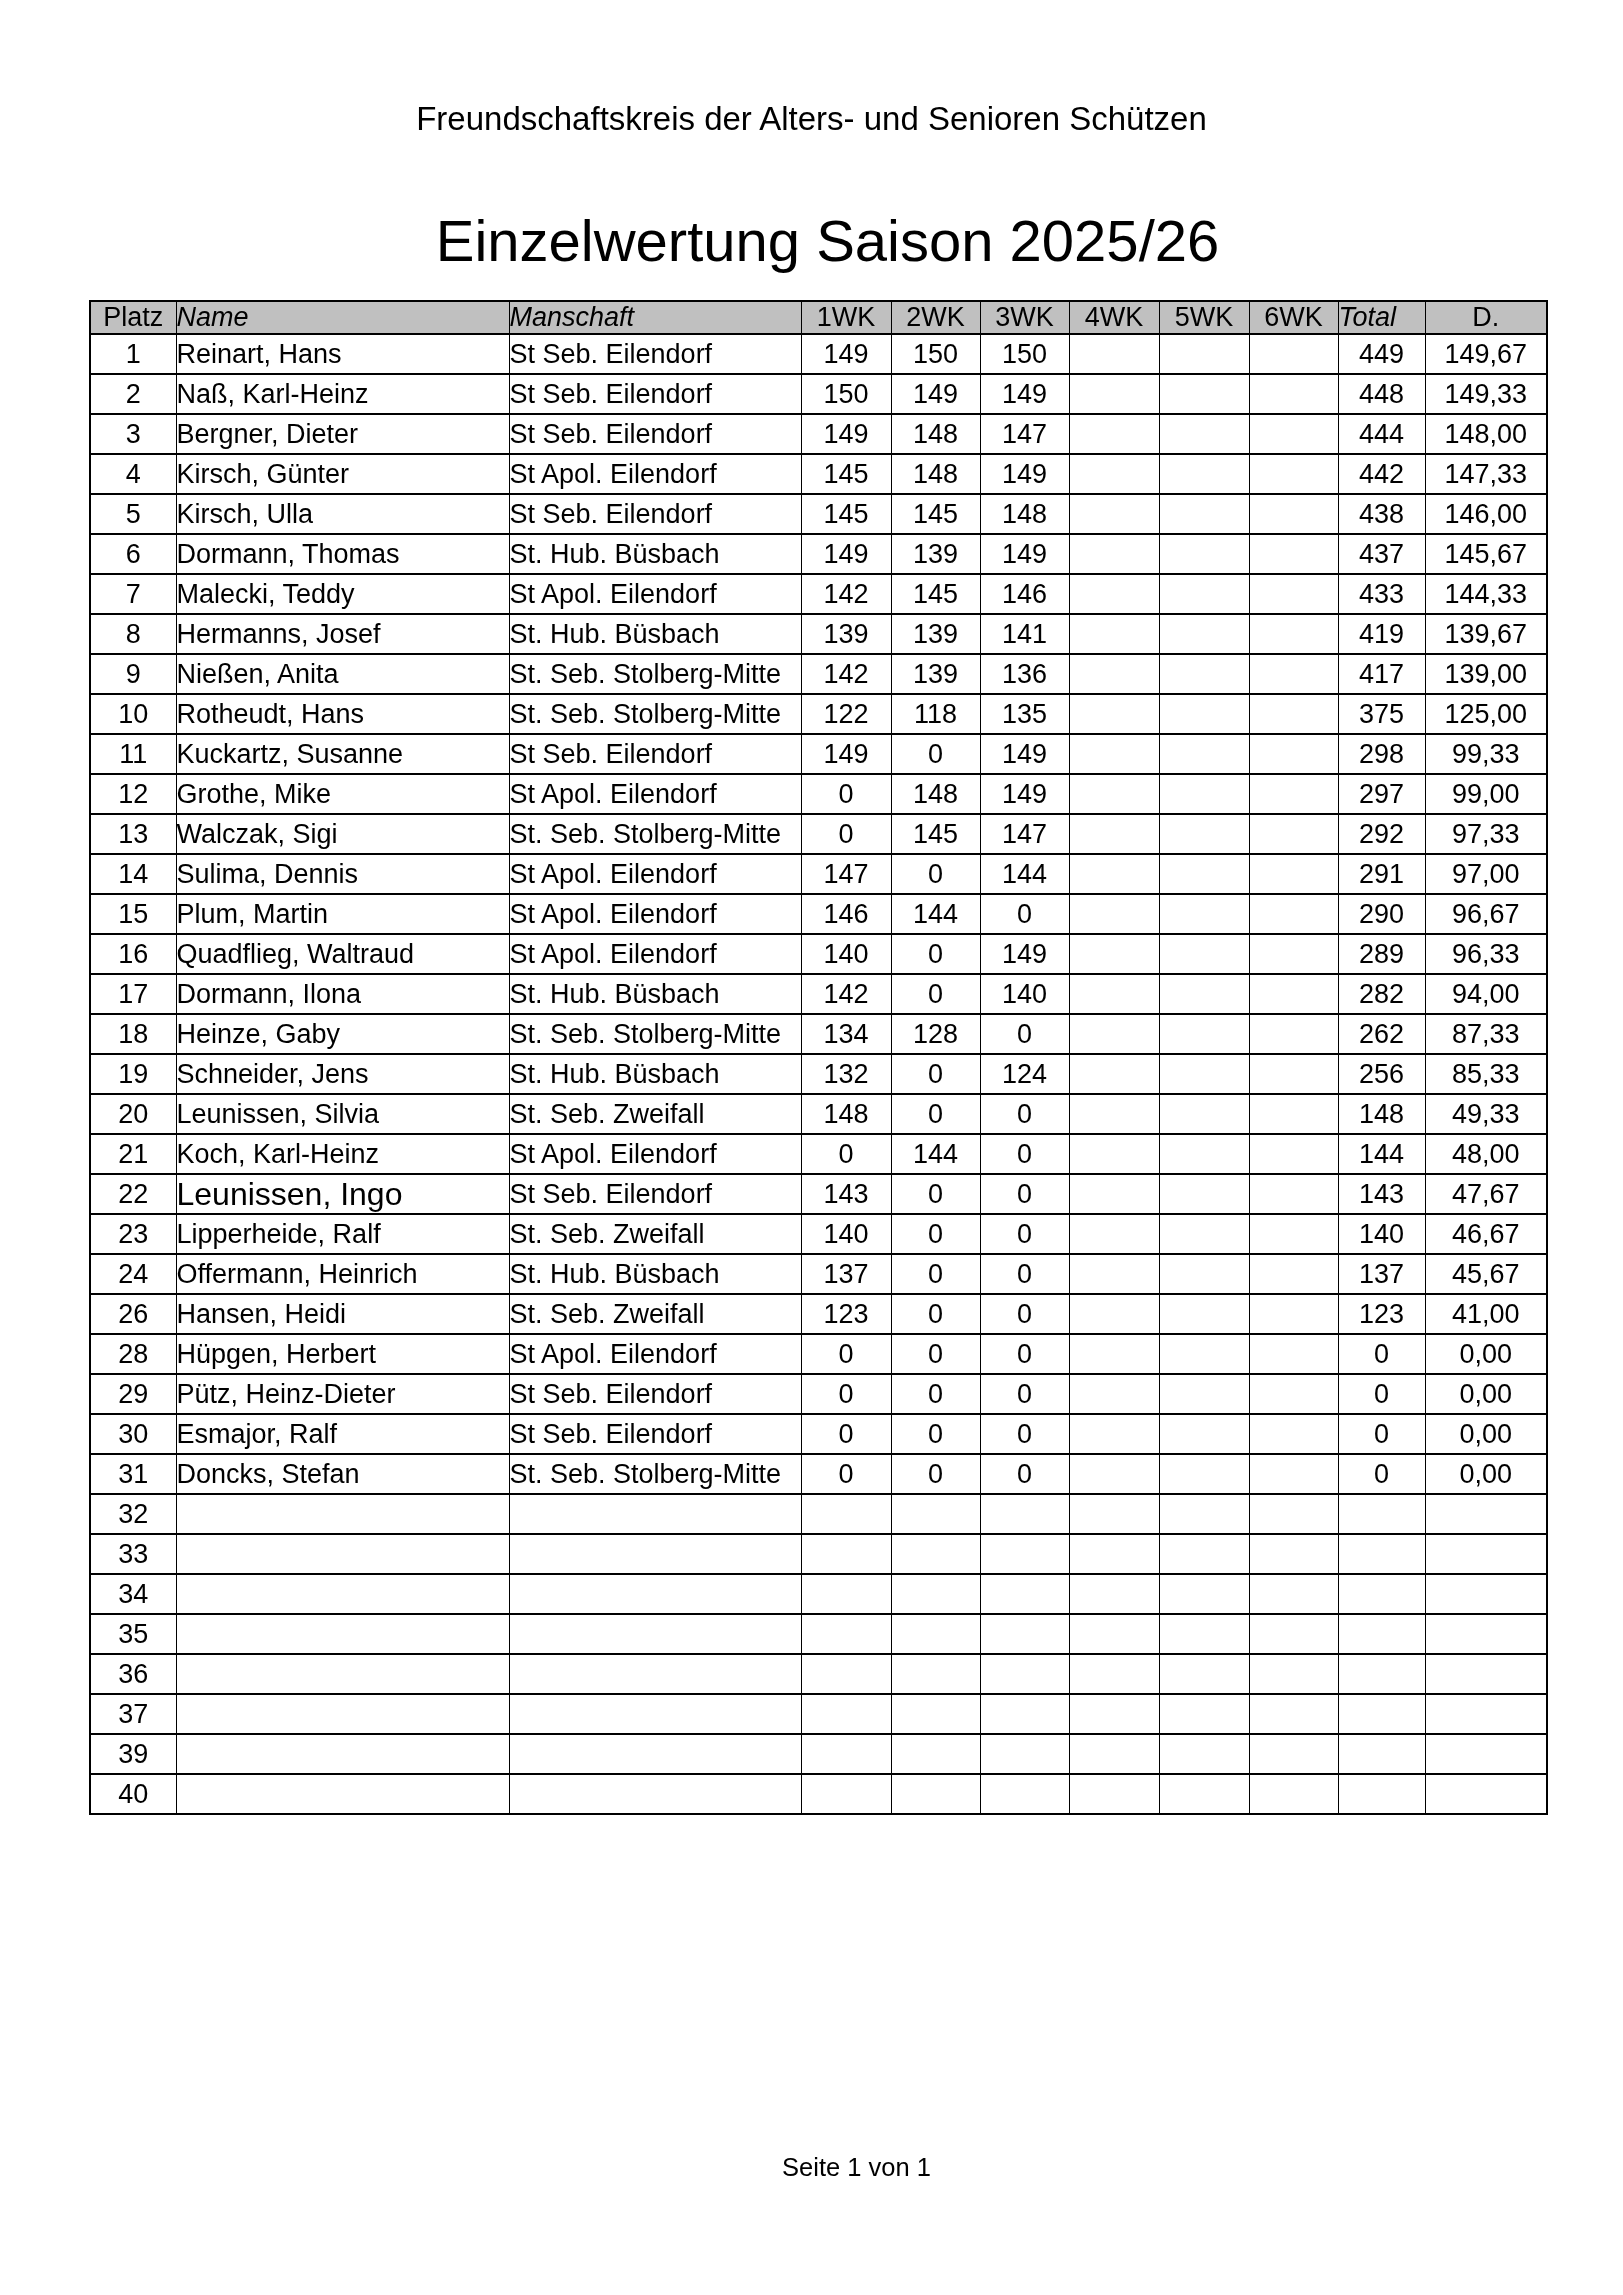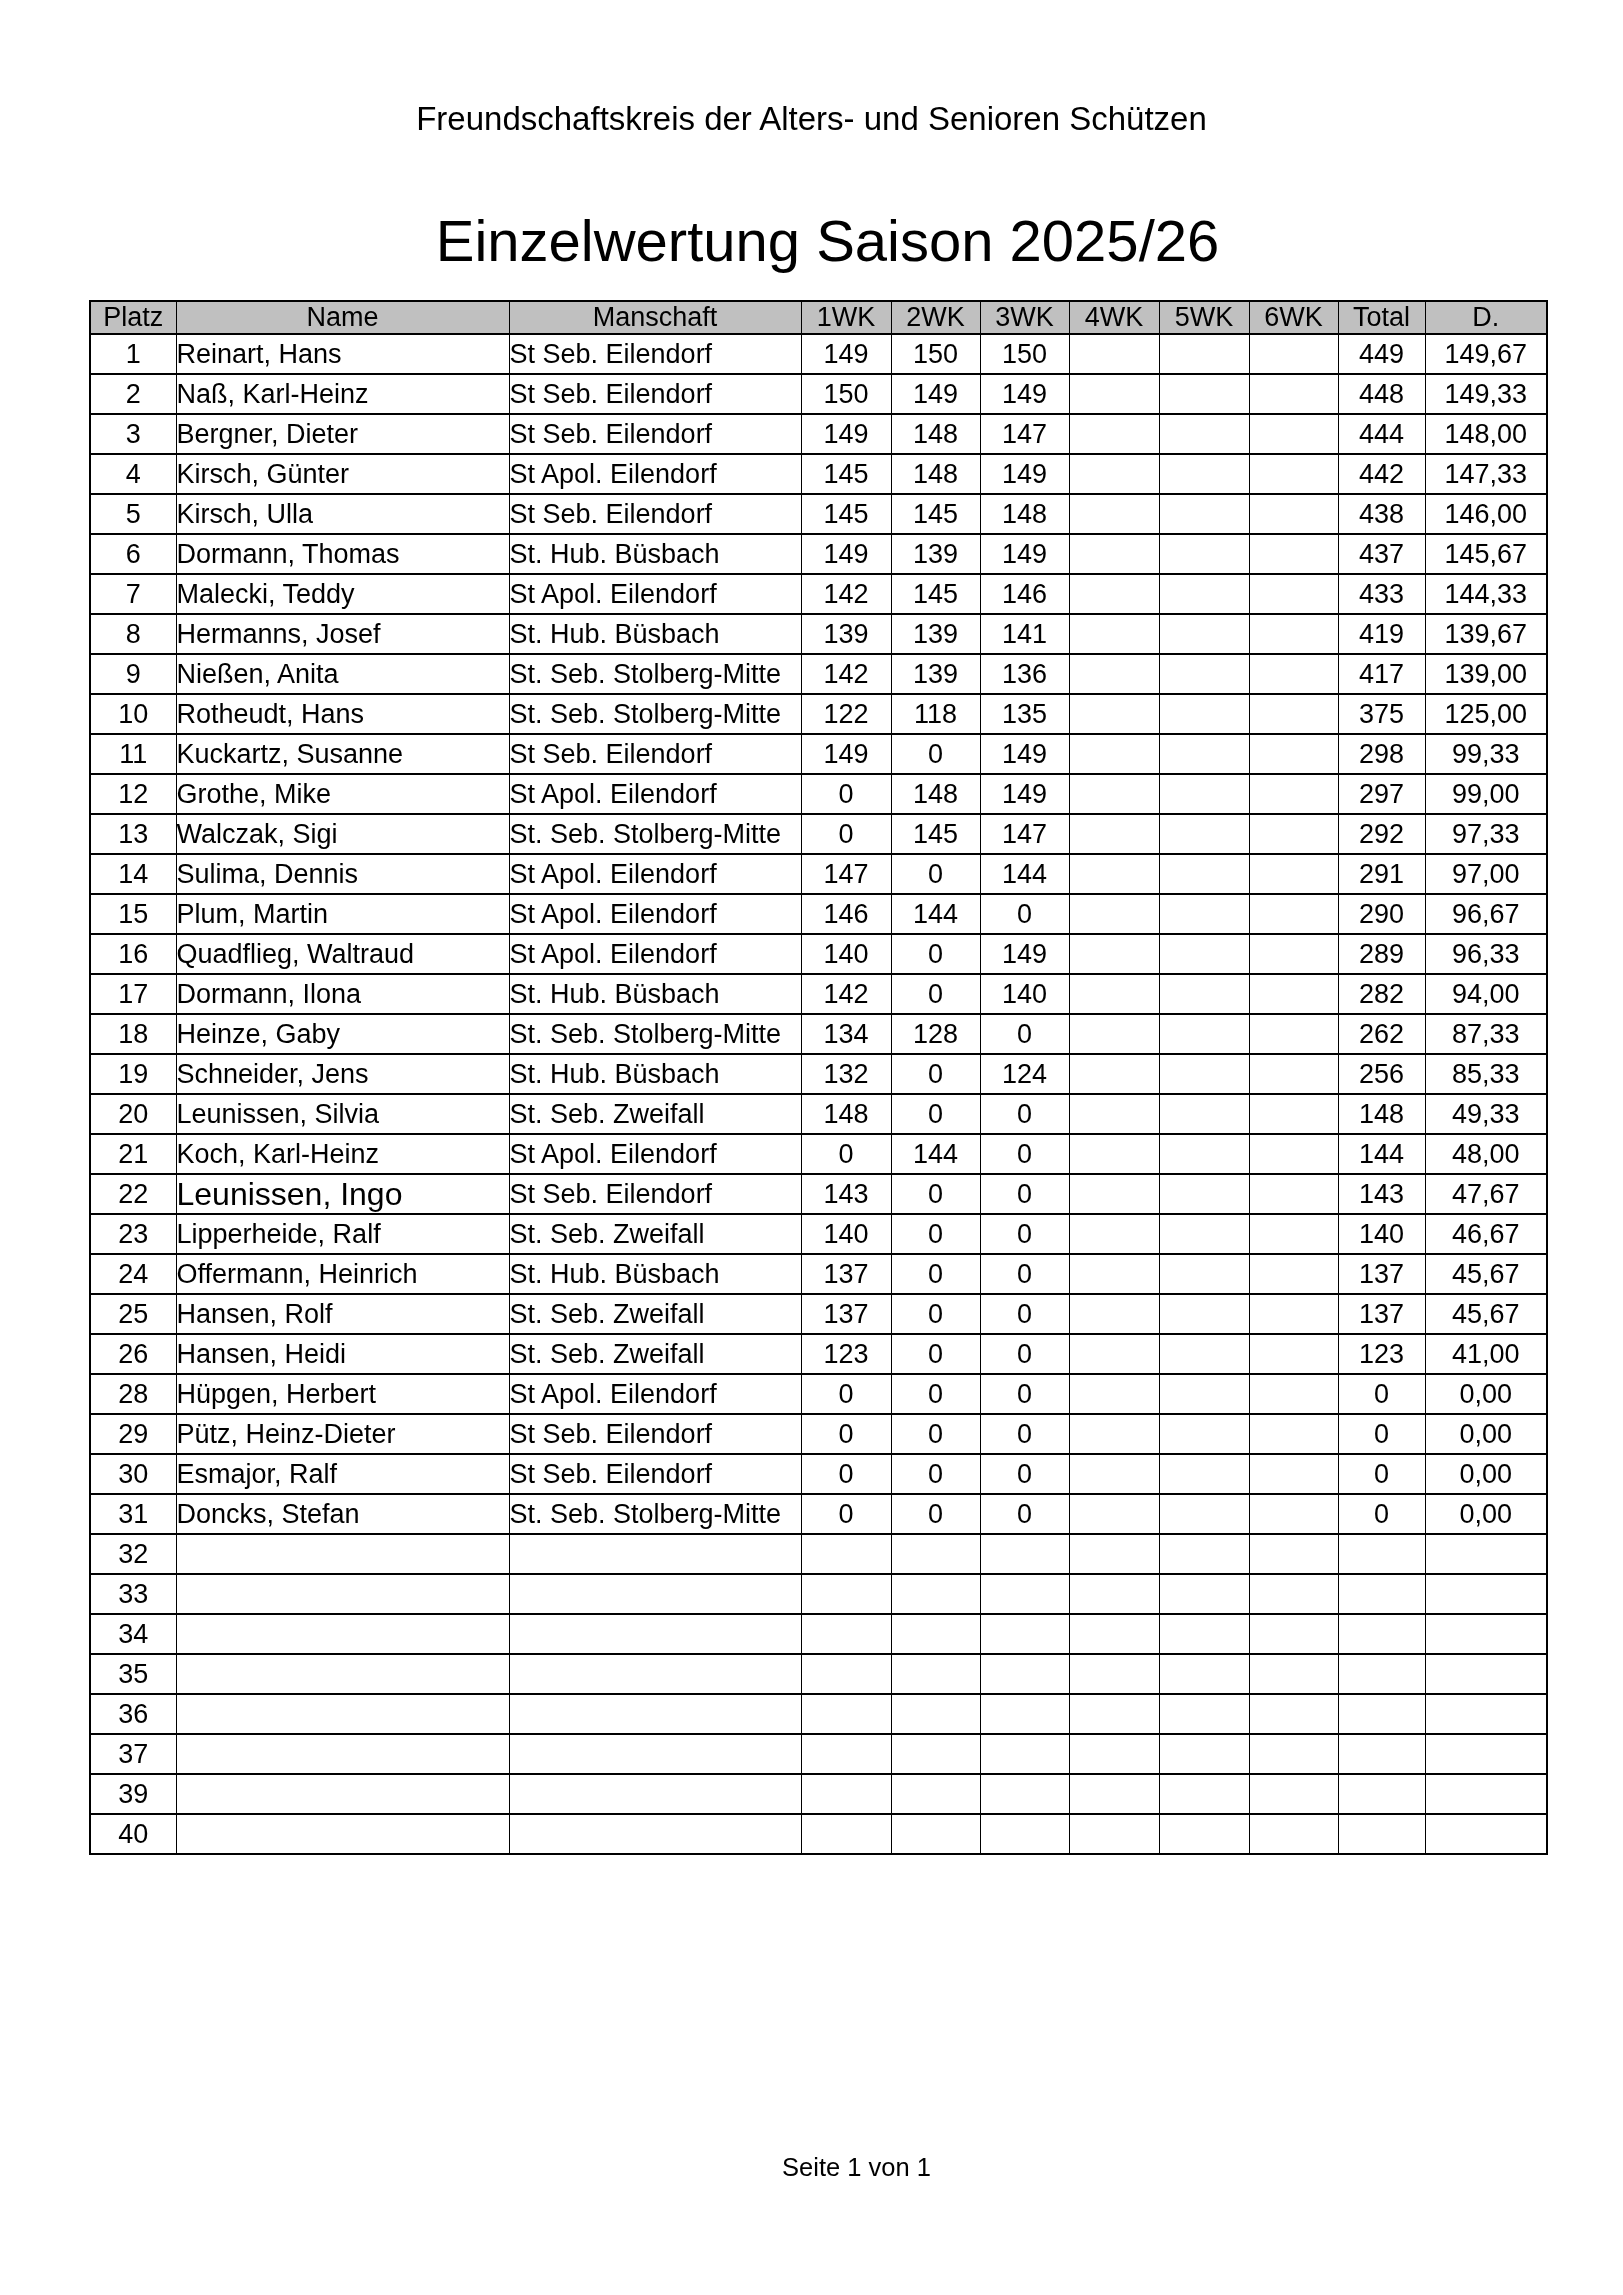--- a/index.html
+++ b/index.html
@@ -33,21 +33,21 @@
   }
   thead tr { height:28px;margin-top:48px; }
   tbody tr { height:40px; }
   thead th {
     background:#c0c0c0;
     font-weight:normal;
     border-bottom-width:3px;
   }
   
   th.h-platz { text-align:center; }
-  th.h-name, th.h-manschaft, th.h-total { text-align:center; padding-left:6px; }
+  th.h-name, th.h-manschaft, th.h-total { text-align:left; padding-left:6px;font-style:italic; }
   th.h-wk, th.h-d { text-align:center; }
   
   td.c-platz { text-align:center; }
   td.c-name, td.c-manschaft { text-align:left; padding-left:6.8px; }
   td.c-wk1, td.c-wk2, td.c-wk3, td.c-wk4, td.c-wk5, td.c-wk6,
   td.c-total, td.c-d { text-align:center; }
   td.name-large { font-size:32px; }
   .footer {
     position:absolute; top:2153px; left:0; width:100%;
     text-align:center; font-size:25.5px;padding-left:45px;
@@ -398,33 +398,20 @@
     <td class="c-wk1">137</td>
     <td class="c-wk2">0</td>
     <td class="c-wk3">0</td>
     <td class="c-wk4"></td>
     <td class="c-wk5"></td>
     <td class="c-wk6"></td>
     <td class="c-total">137</td>
     <td class="c-d">45,67</td>
   </tr>
         <tr>
-    <td class="c-platz">25</td>
-    <td class="c-name">Hansen, Rolf</td>
-    <td class="c-manschaft">St. Seb. Zweifall</td>
-    <td class="c-wk1">137</td>
-    <td class="c-wk2">0</td>
-    <td class="c-wk3">0</td>
-    <td class="c-wk4"></td>
-    <td class="c-wk5"></td>
-    <td class="c-wk6"></td>
-    <td class="c-total">137</td>
-    <td class="c-d">45,67</td>
-  </tr>
-        <tr>
     <td class="c-platz">26</td>
     <td class="c-name">Hansen, Heidi</td>
     <td class="c-manschaft">St. Seb. Zweifall</td>
     <td class="c-wk1">123</td>
     <td class="c-wk2">0</td>
     <td class="c-wk3">0</td>
     <td class="c-wk4"></td>
     <td class="c-wk5"></td>
     <td class="c-wk6"></td>
     <td class="c-total">123</td>

